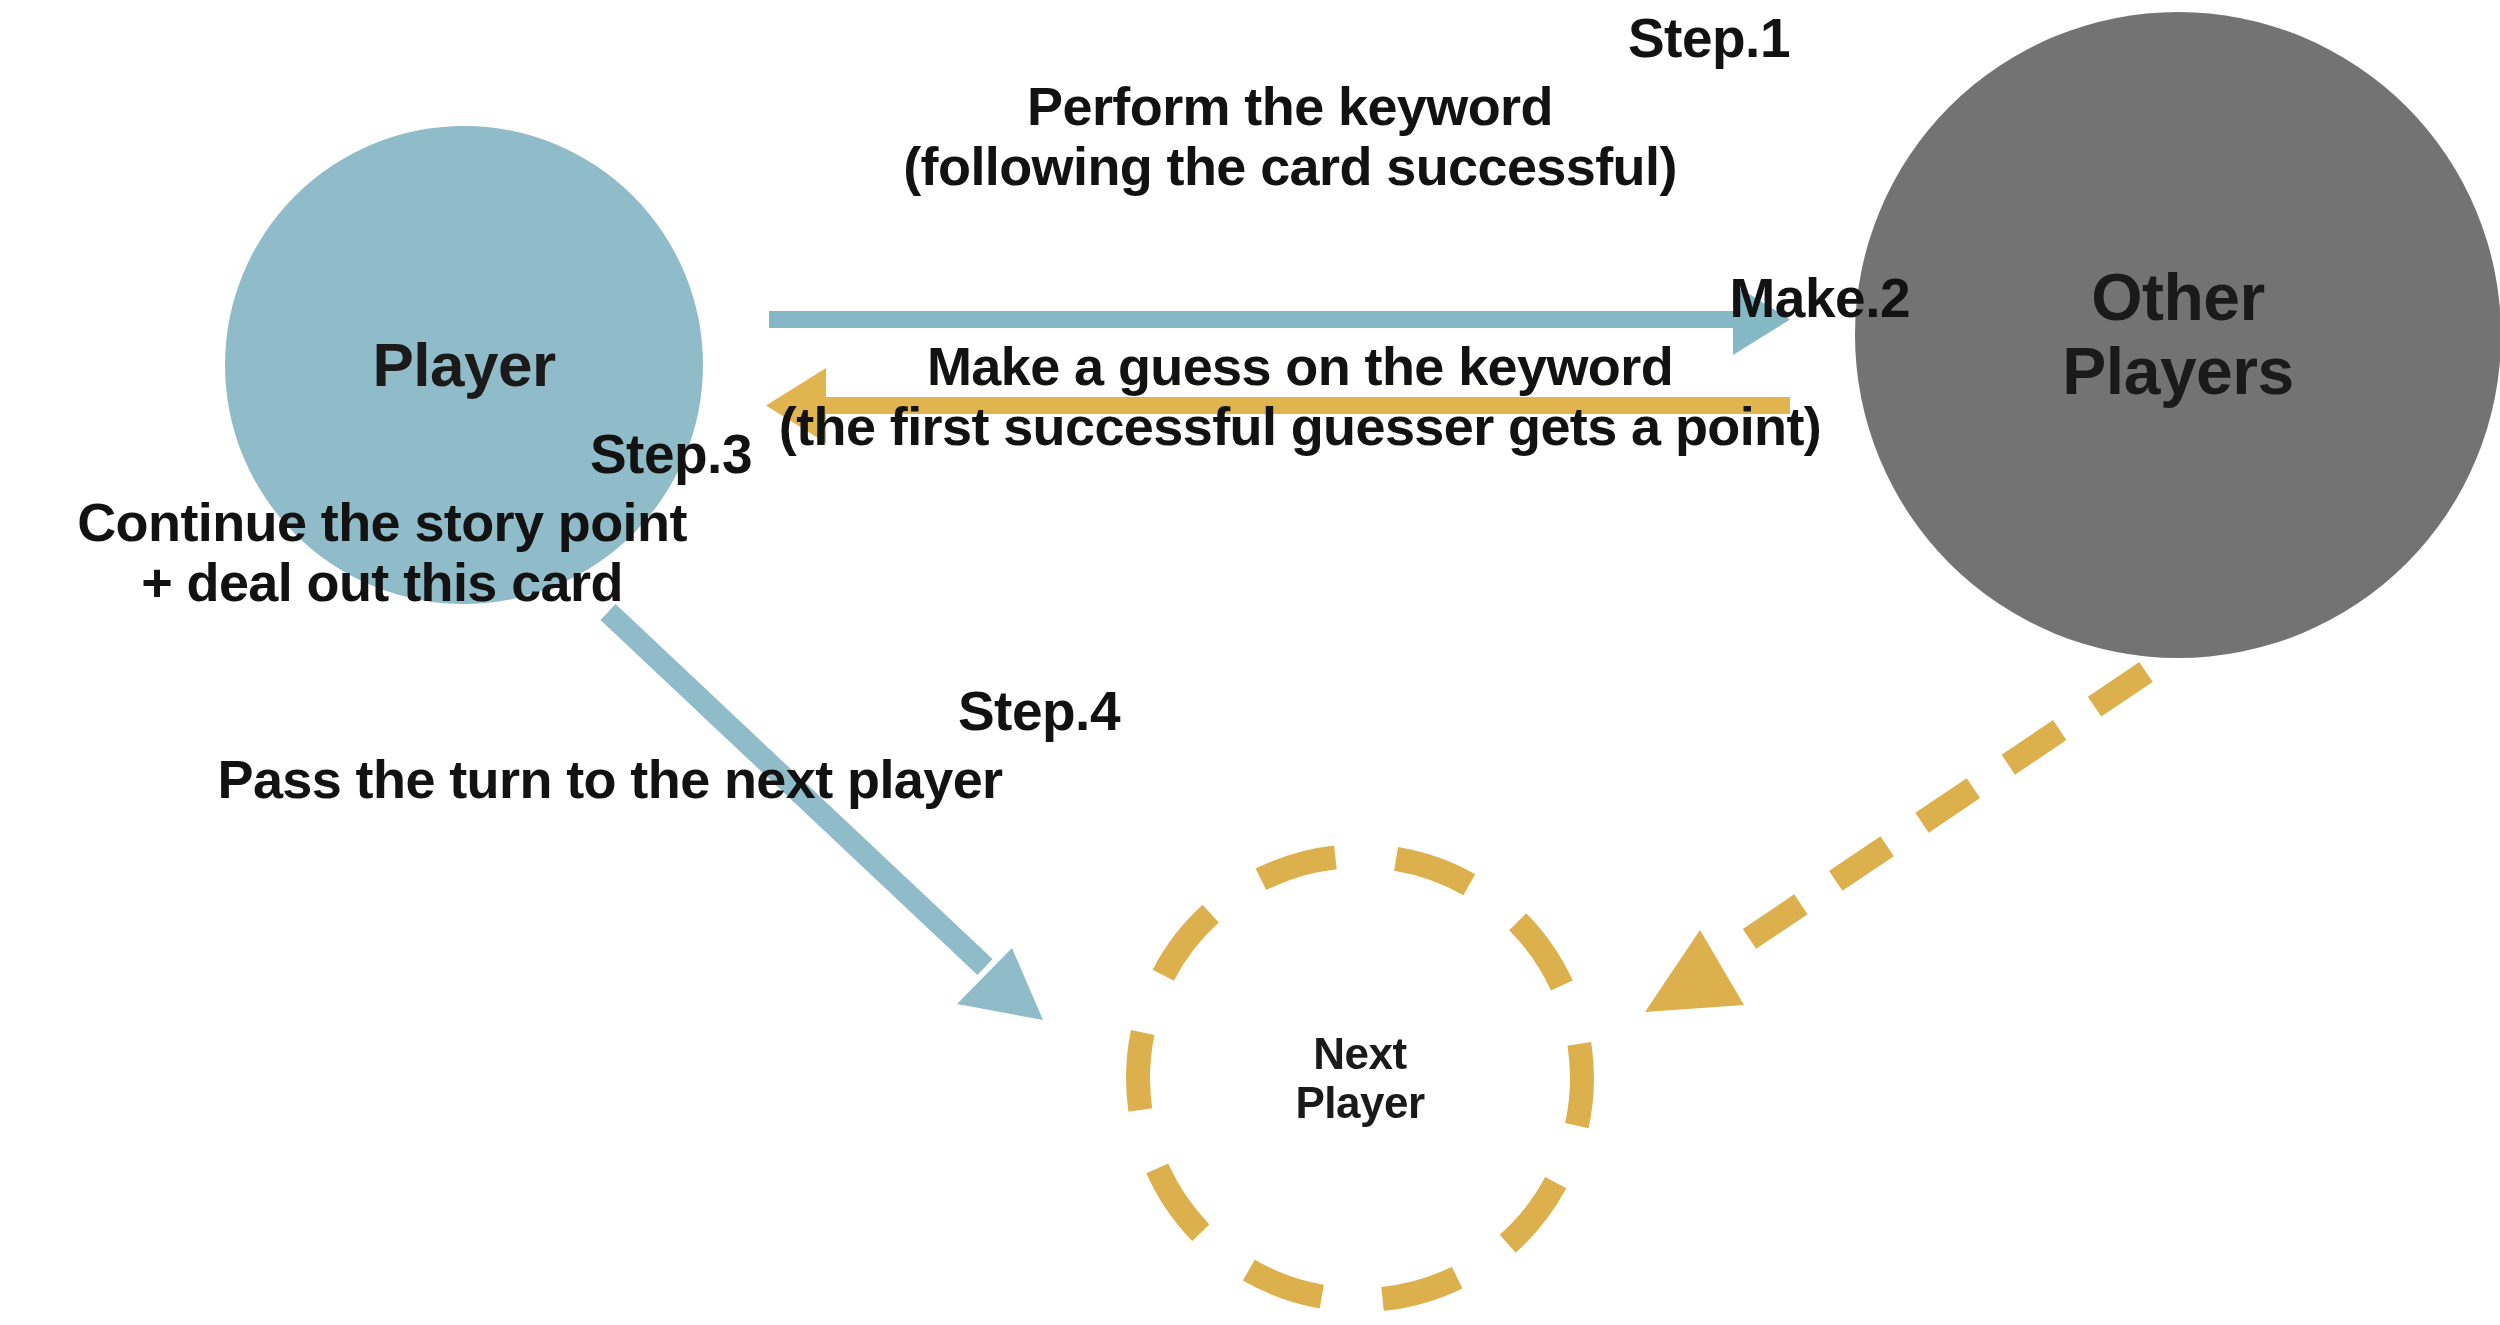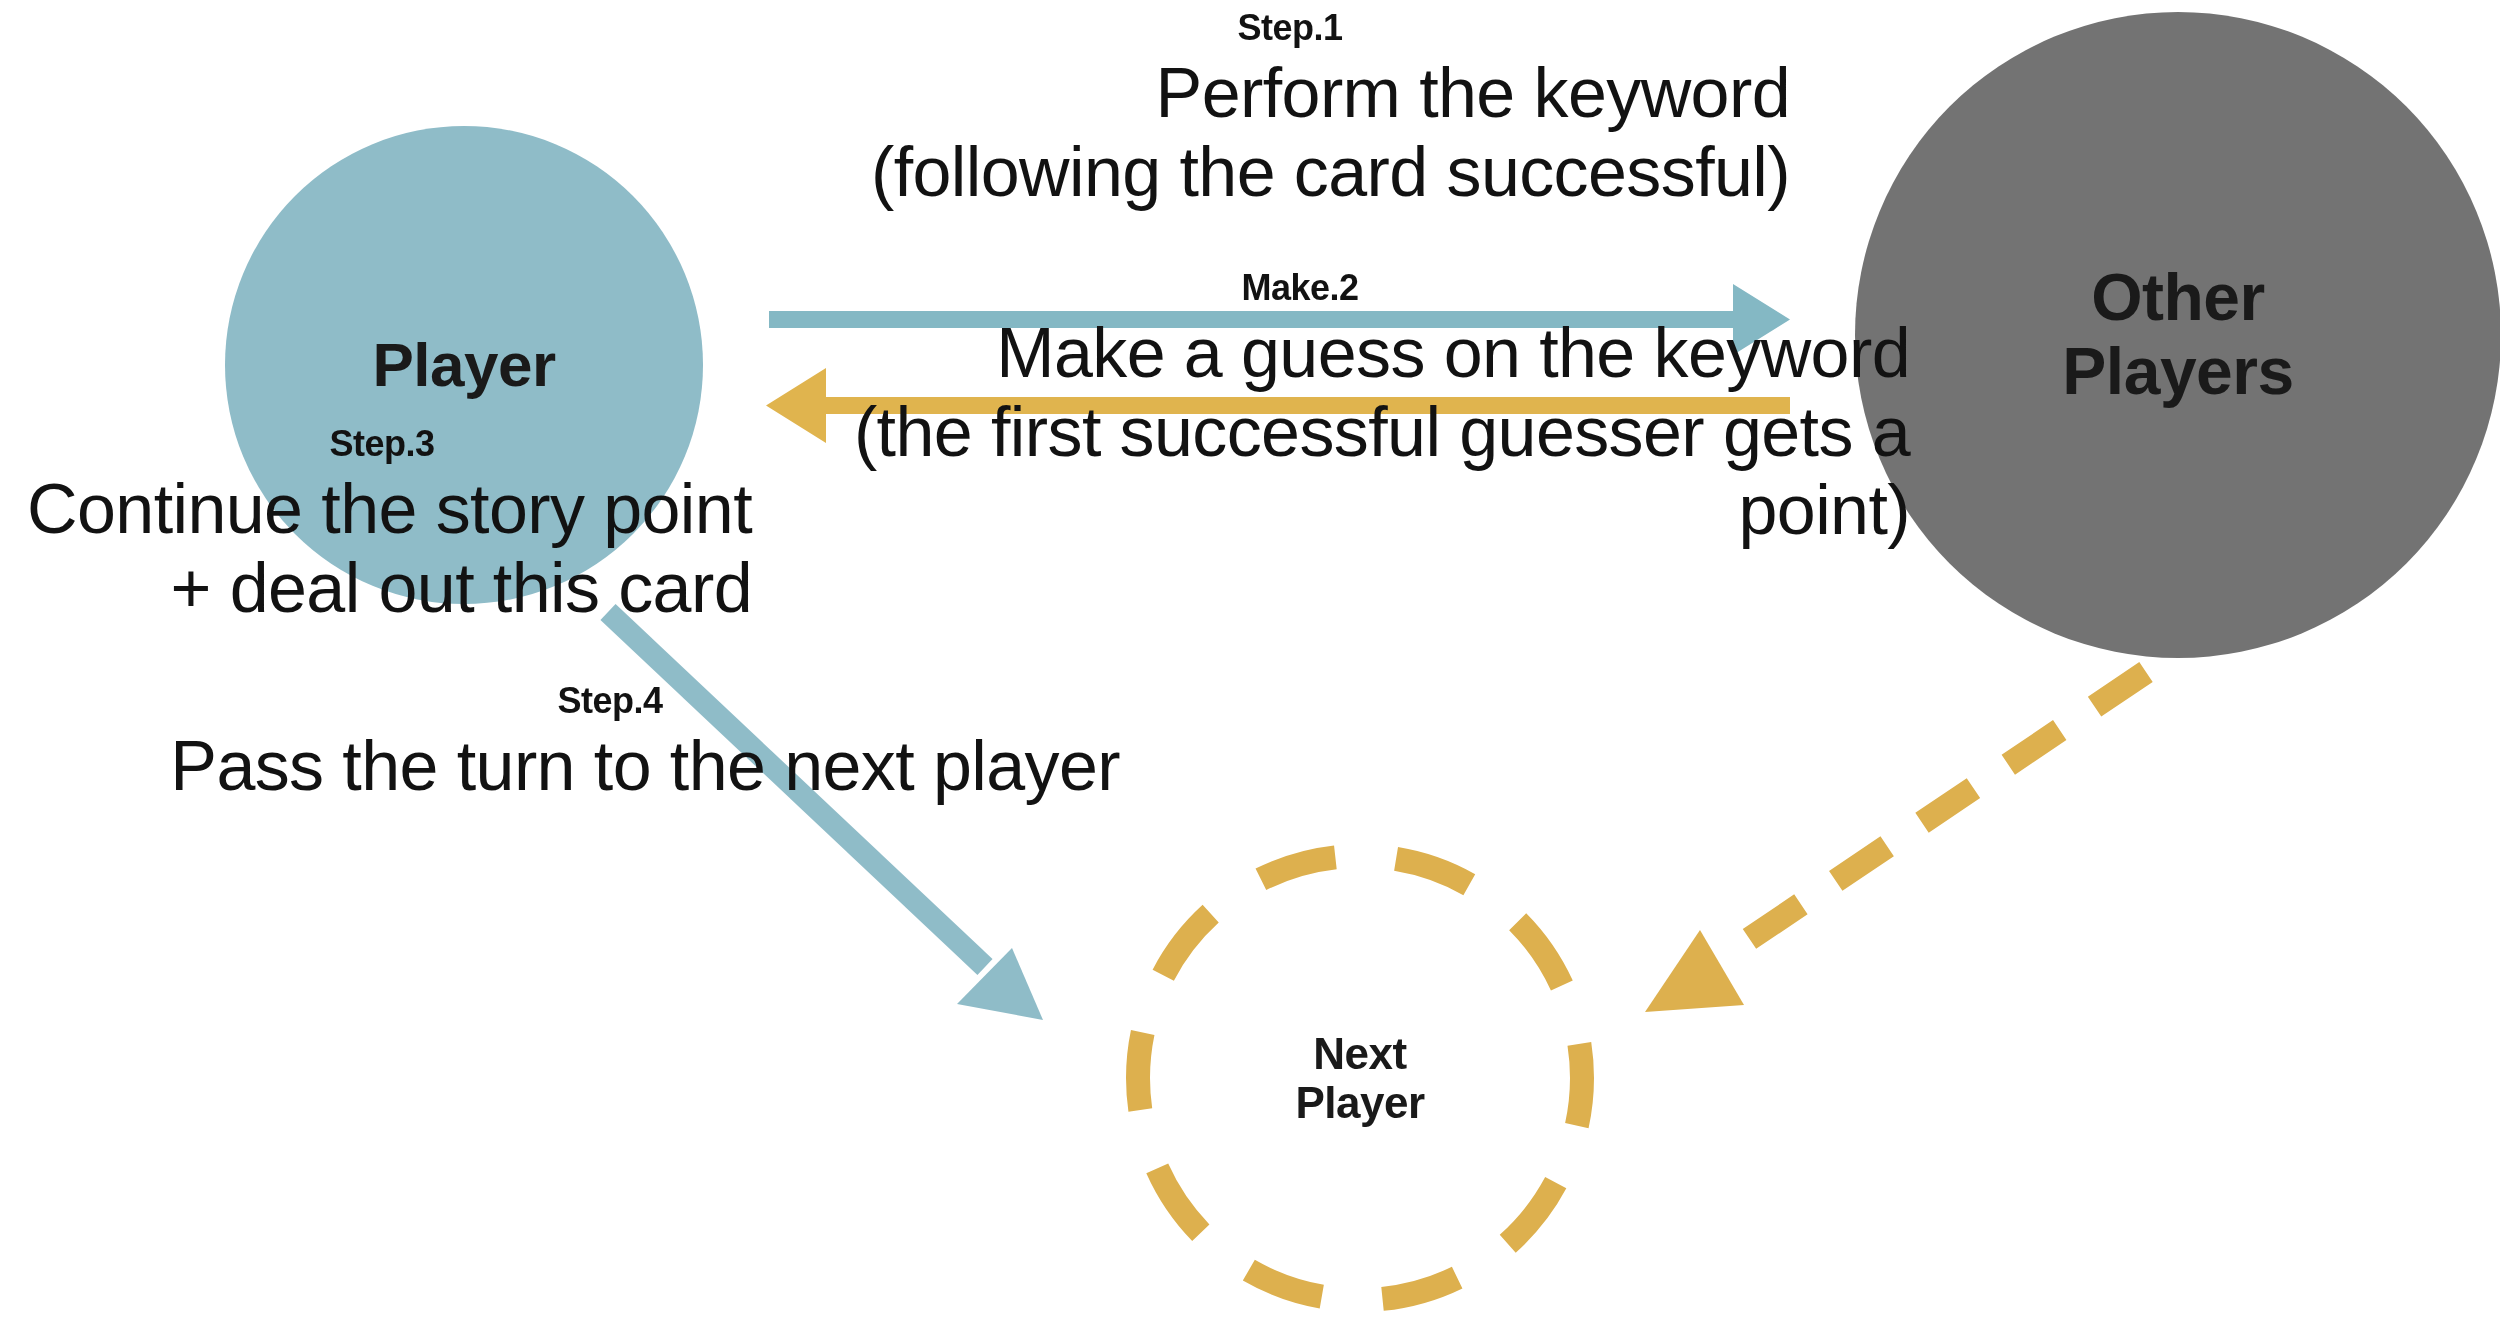--- a/index.html
+++ b/index.html
@@ -84,31 +84,31 @@
 
   
   .step-block {
     position: absolute;
     text-align: center;
     color: #121212;
     line-height: 1.12;
   }
   .step-title {
     font-weight: bold;
-    font-size: 36px;
+    font-size: 55px;
     letter-spacing: -0.5px;
     display: block;
     margin-bottom: 6px;
+    text-align: right;
   }
   .step-line {
     display: block;
-    font-size: 70px;
-    font-weight: normal;
+    font-size: 54px;
+    font-weight: bold;
     letter-spacing: -0.6px;
-    text-align: right;
   }
 
   #step1-block { left: 790px; top: 8px; width: 1000px; }
   #step2-block { left: 690px; top: 268px; width: 1220px; }
   #step3-block { left: 12px;   top: 424px; width: 740px; }
   #step4-block { left: 100px; top: 681px; width: 1020px; }
 </style>
 </head>
 <body>
 

